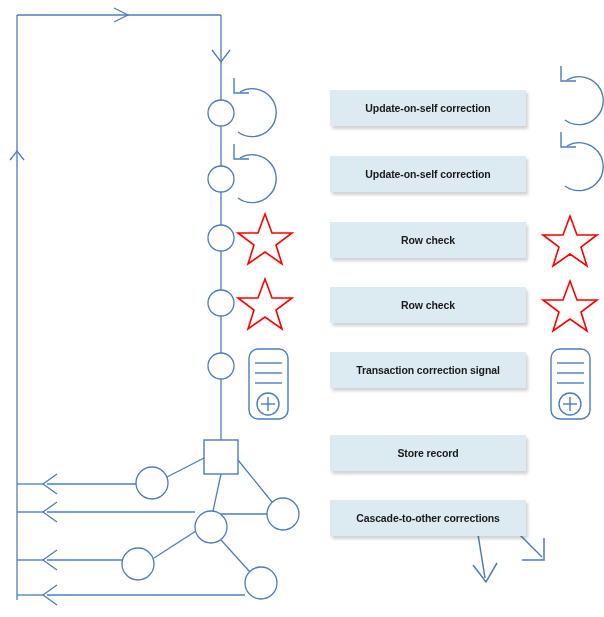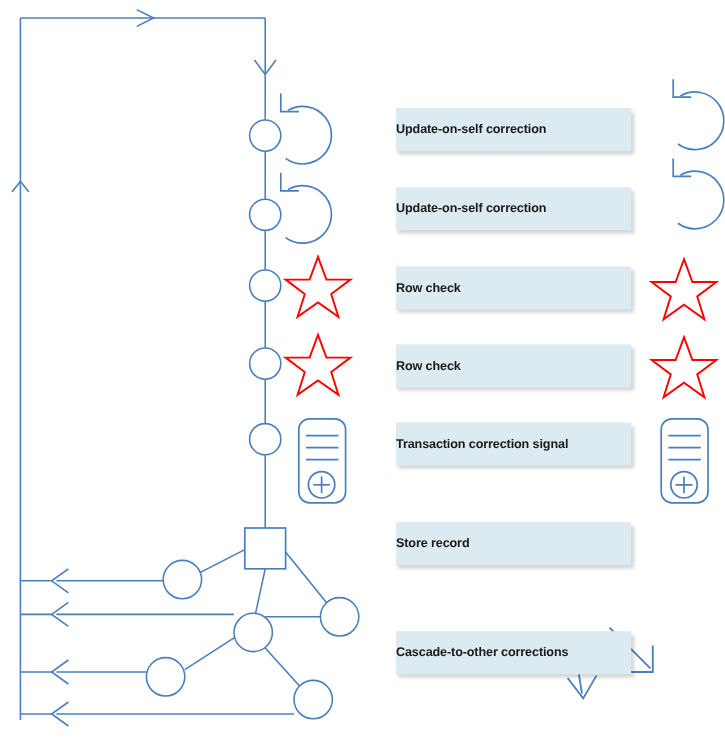--- a/index.html
+++ b/index.html
@@ -12,21 +12,21 @@
   #canvas{position:relative;width:604px;height:617px;}
   #diagram-svg{position:absolute;left:0;top:0;}
 
   .legend-layer{position:absolute;left:0;top:0;width:604px;height:617px;}
 
   .legend-box{
     position:absolute;
     width:196px;height:36px;
     background:#dceaf1;
     box-shadow:2px 3px 3px rgba(0,0,0,0.18);
-    display:flex;align-items:center;
+    display:flex;align-items:center;justify-content:center;
   }
   .legend-label{
     font-size:10.5px;
     font-weight:bold;
     color:#1a1a1a;
     letter-spacing:-0.1px;
     white-space:nowrap;
     text-align:center;
   }
 </style>
@@ -199,18 +199,18 @@
     </div>
 
     <div class="legend-box" style="left:330px;top:352px;">
       <span class="legend-label">Transaction correction signal</span>
     </div>
 
     <div class="legend-box" style="left:330px;top:435px;">
       <span class="legend-label">Store record</span>
     </div>
 
-    <div class="legend-box" style="left:330px;top:500px;margin-top:26px;">
+    <div class="legend-box" style="left:330px;top:500px;">
       <span class="legend-label">Cascade-to-other corrections</span>
     </div>
 
   </div>
 </div>
 
 </body></html>

